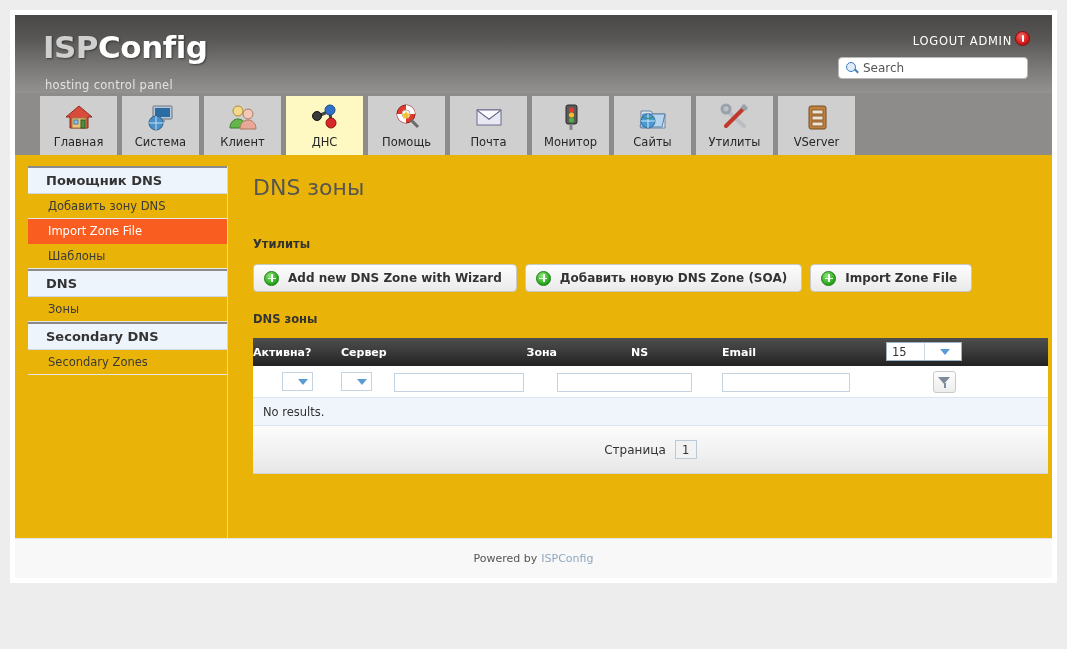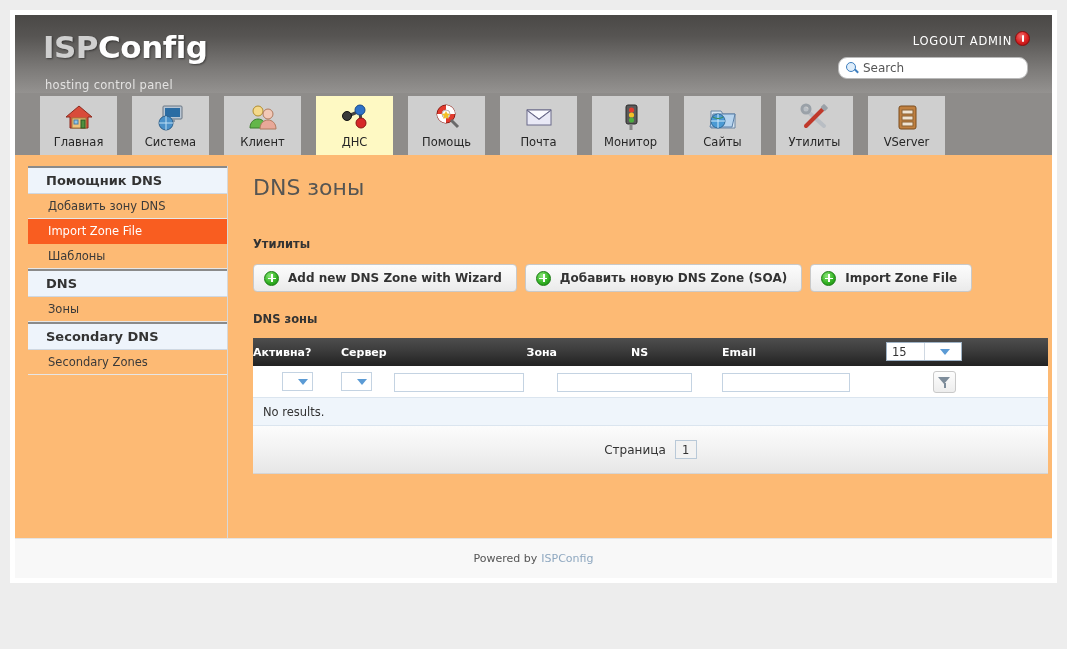--- a/index.html
+++ b/index.html
@@ -52,21 +52,21 @@
   .power-icon::after {
     content: ""; position: absolute;
     left: 6px; top: 2.5px; width: 2px; height: 7px;
     background: #fff; border-radius: 1px;
   }
   .search-box {
     position: absolute; right: 24px; top: 42px;
     width: 190px; height: 22px;
     background: #fff;
     border: 1px solid #b9b9b9;
-    border-radius: 9px;
+    border-radius: 4px;
     display: flex; align-items: center;
   }
   .search-icon {
     width: 18px; height: 18px; margin-left: 4px;
     position: relative; flex: 0 0 auto;
   }
   .search-icon::before {
     content: ""; position: absolute; left: 3px; top: 3px;
     width: 8px; height: 8px; border-radius: 50%;
     border: 1.6px solid #3f7fbf;
@@ -87,38 +87,38 @@
   
   .tabbar {
     position: absolute; left: 5px; top: 83px; right: 5px;
     height: 62px;
     background: #8e8c8a;
     display: flex; align-items: flex-end;
     padding-left: 25px;
   }
   .tab {
     width: 77px; height: 59px;
-    margin-right: 15px;
+    margin-right: 5px;
     background: #cfcfcf;
     display: flex; flex-direction: column;
     align-items: center; justify-content: flex-start;
     padding-top: 6px;
     cursor: pointer;
   }
   .tab.active { background: #fef9c3; }
   .tab-label {
     font-size: 11.5px; color: #262626;
     margin-top: 3px;
   }
   .tab-icon { width: 32px; height: 30px; position: relative; }
 
   
   .body-area {
     position: absolute; left: 5px; top: 145px; right: 5px; bottom: 45px;
-    background: #fdba74;
+    background: #eab308;
   }
   .sidebar {
     position: absolute; left: 13px; top: 11px;
     width: 200px;
     border-right: 1px solid #d8d8d8;
     height: 383px;
   }
   .menu-sec-header {
     background: #eef4fb;
     border-top: 2px solid #8a8a8a;

